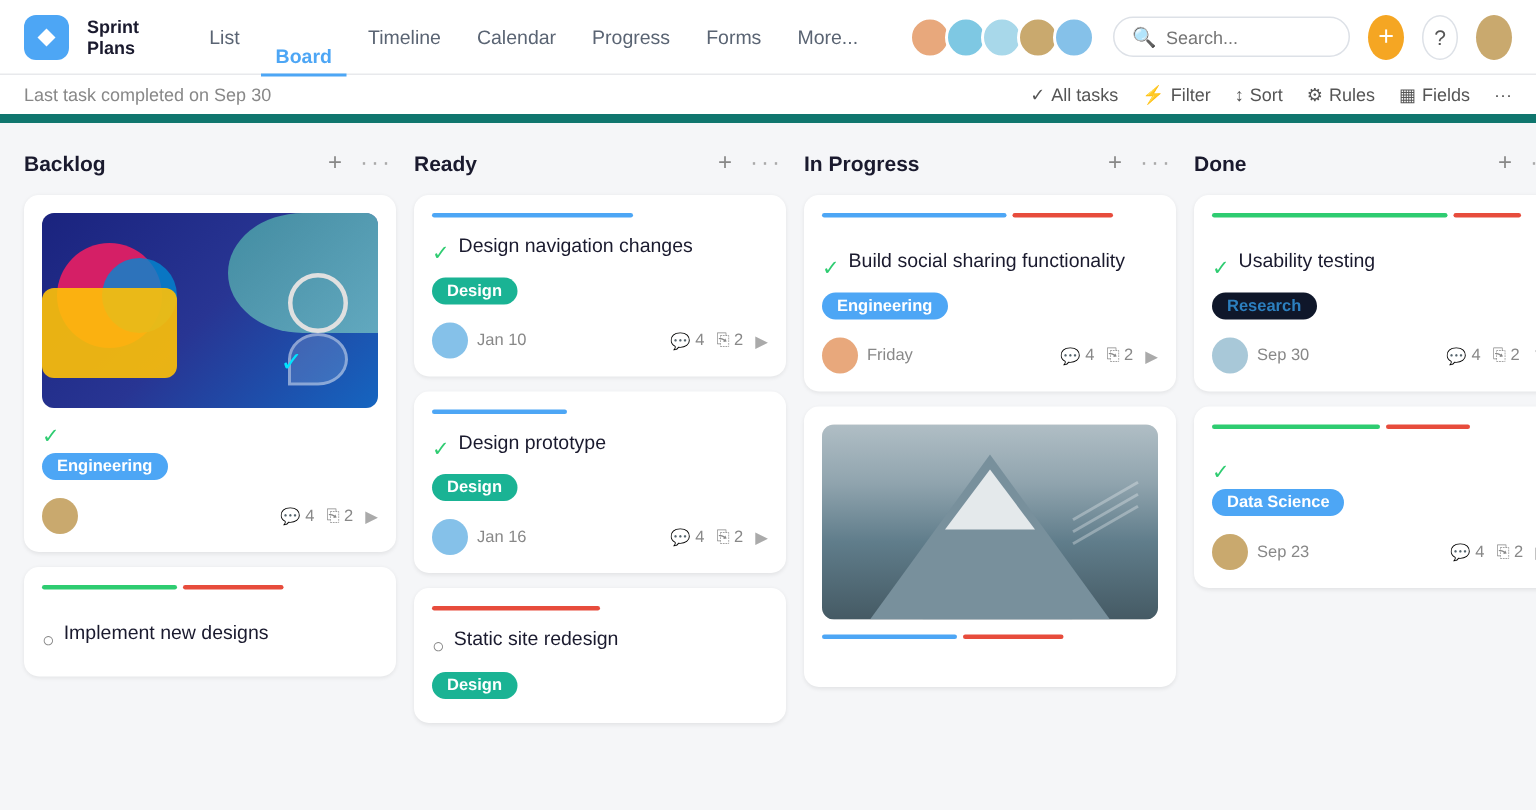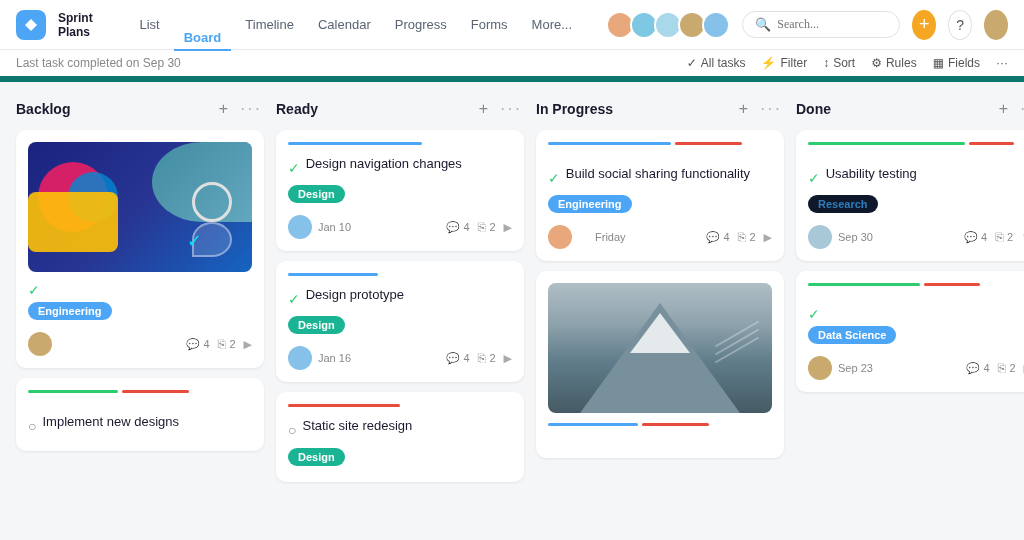--- a/index.html
+++ b/index.html
@@ -16,21 +16,21 @@
     .spacer { flex: 1; }
     .avatars { display: flex; gap: -4px; }
     .avatar { width: 28px; height: 28px; border-radius: 50%; border: 2px solid #fff; margin-left: -4px; }
     .avatar:first-child { margin-left: 0; }
     .av1 { background: #e8a87c; }
     .av2 { background: #7ec8e3; }
     .av3 { background: #a8d8ea; }
     .av4 { background: #c9a96e; }
     .av5 { background: #85c1e9; }
     .search-box { border: 1px solid #dde1e7; border-radius: 20px; padding: 5px 12px; font-size: 13px; width: 160px; outline: none; color: #888; display: flex; align-items: center; gap: 6px; }
-    .search-box input { border: none; outline: none; font-size: 12px; color: #888; width: 110px; font-family: Liberation Serif, serif; }
+    .search-box input { border: none; outline: none; font-size: 12px; color: #888; width: 110px; }
     .icon-btn { width: 30px; height: 30px; border-radius: 50%; display: flex; align-items: center; justify-content: center; cursor: pointer; border: none; background: #f0f1f3; font-size: 14px; color: #555; }
     .icon-btn.plus { background: #f5a623; color: white; font-size: 18px; font-weight: 300; }
     .icon-btn.help { background: #fff; border: 1px solid #dde1e7; }
     .user-avatar { width: 30px; height: 30px; border-radius: 50%; background: #c9a96e; }
 
     
     .subtitle-bar { background: #fff; padding: 6px 16px; font-size: 12px; color: #888; display: flex; align-items: center; justify-content: space-between; border-bottom: 6px solid #0f766e; text-align: center; }
     .filter-bar { display: flex; gap: 16px; align-items: center; }
     .filter-item { display: flex; align-items: center; gap: 4px; color: #555; font-size: 12px; cursor: pointer; }
 
@@ -287,21 +287,21 @@
       <div class="bars-row">
         <div class="color-bar" style="background:#4da6f5; width:55%;"></div>
         <div class="color-bar" style="background:#e74c3c; width:30%;"></div>
       </div>
       <div class="card-check">
         <span class="check-icon done">✓</span>
         <span class="card-title">Build social sharing functionality</span>
       </div>
       <span class="tag tag-engineering">Engineering</span>
       <div class="card-footer">
-        <div style="display:flex; align-items:center; gap:23px;">
+        <div style="display:flex; align-items:center; gap:6px;">
           <div class="card-avatar" style="background:#e8a87c;"></div>
           <span class="card-date">Friday</span>
         </div>
         <div class="card-meta">
           <span class="meta-item">
               <span>💬</span>
               <span>4</span>
             </span>
           <span class="meta-item">
               <span>⎘</span>

